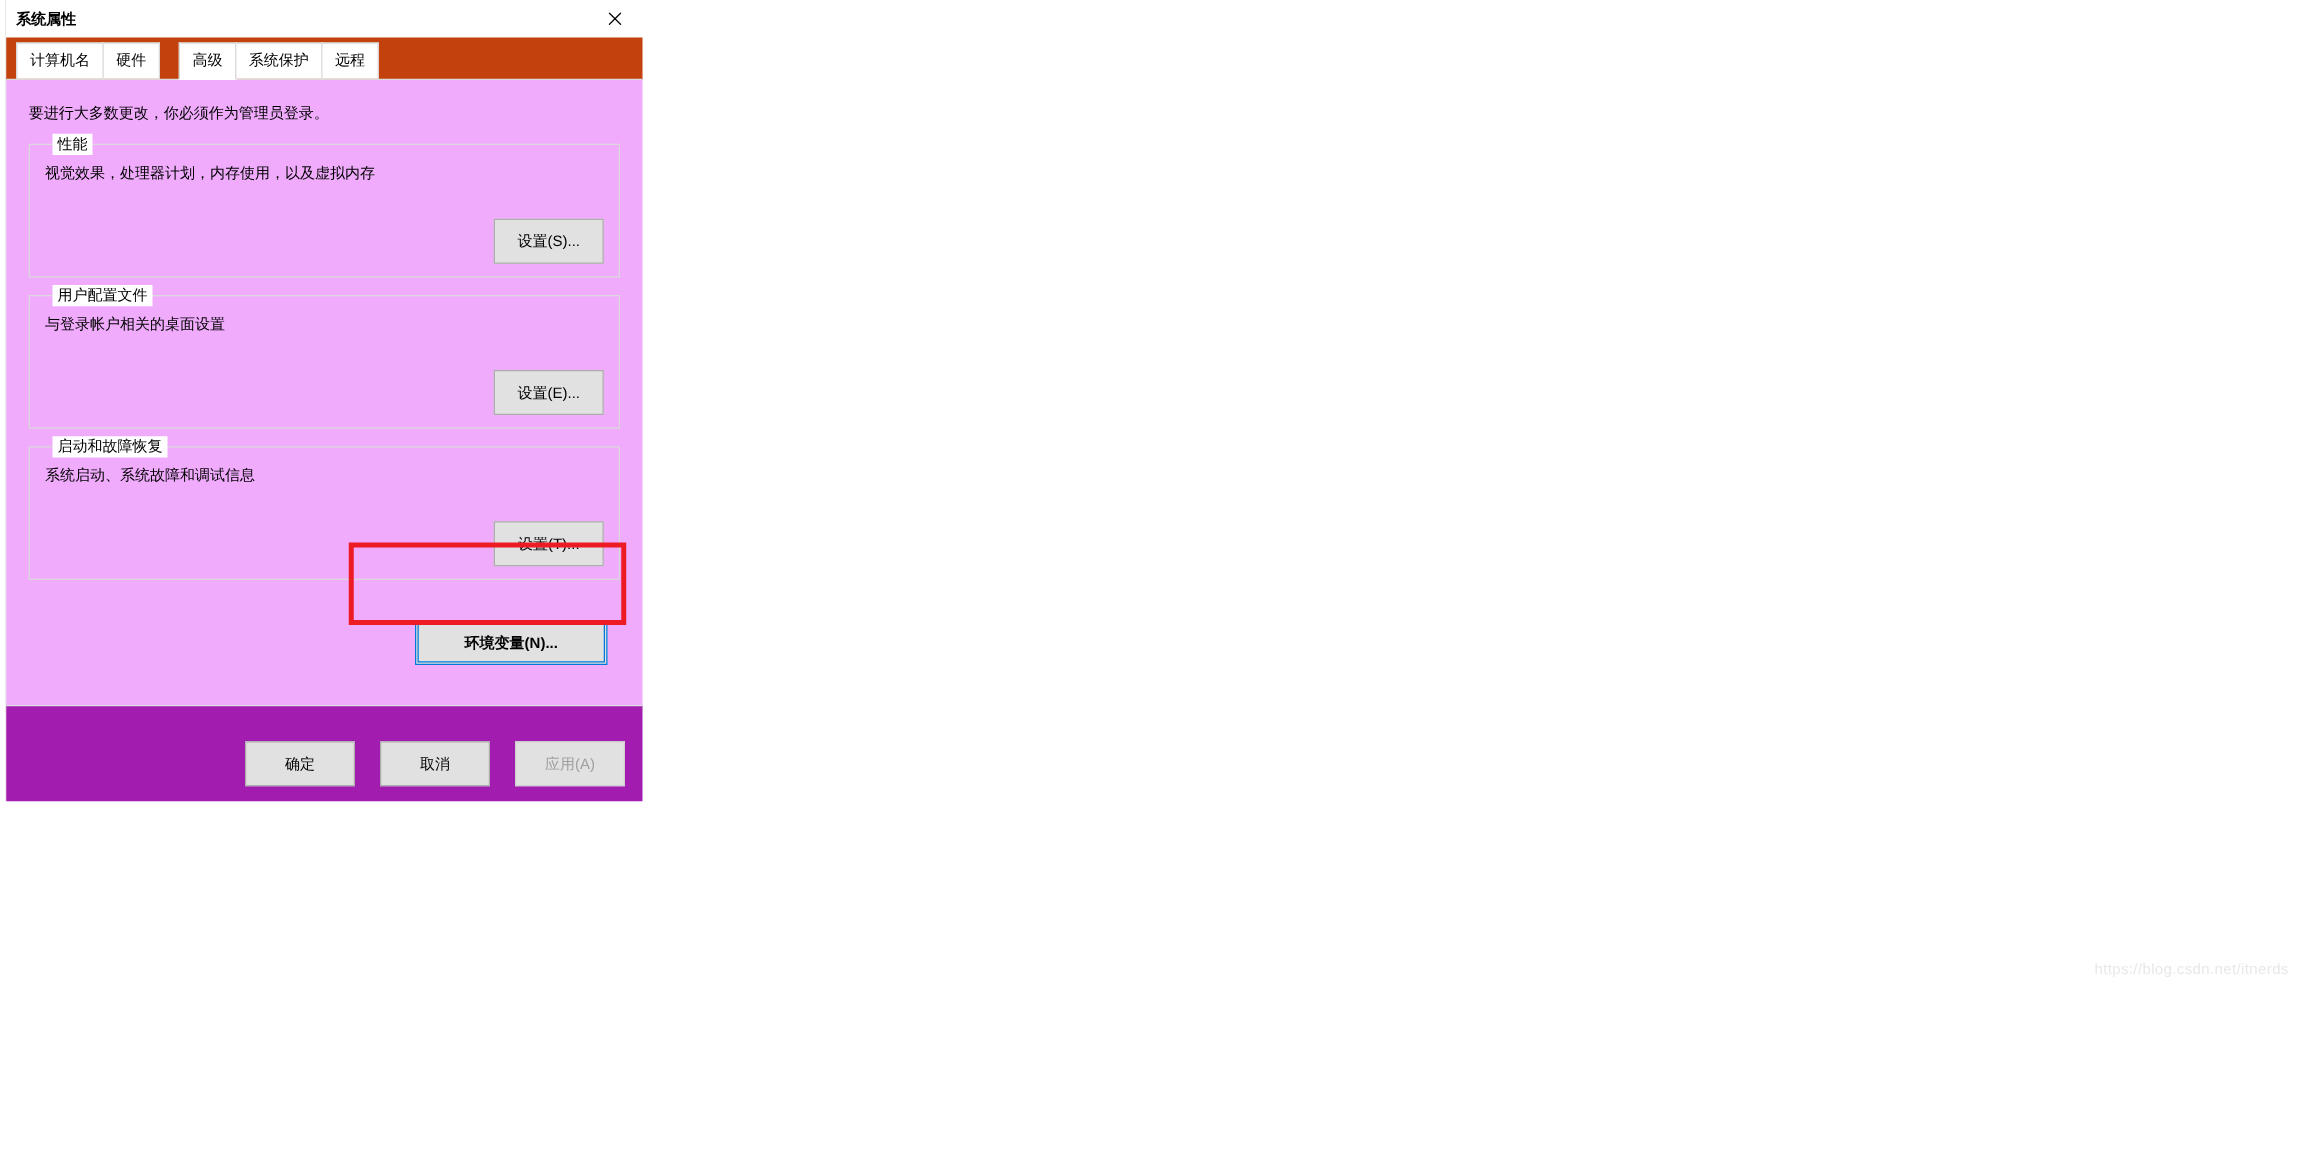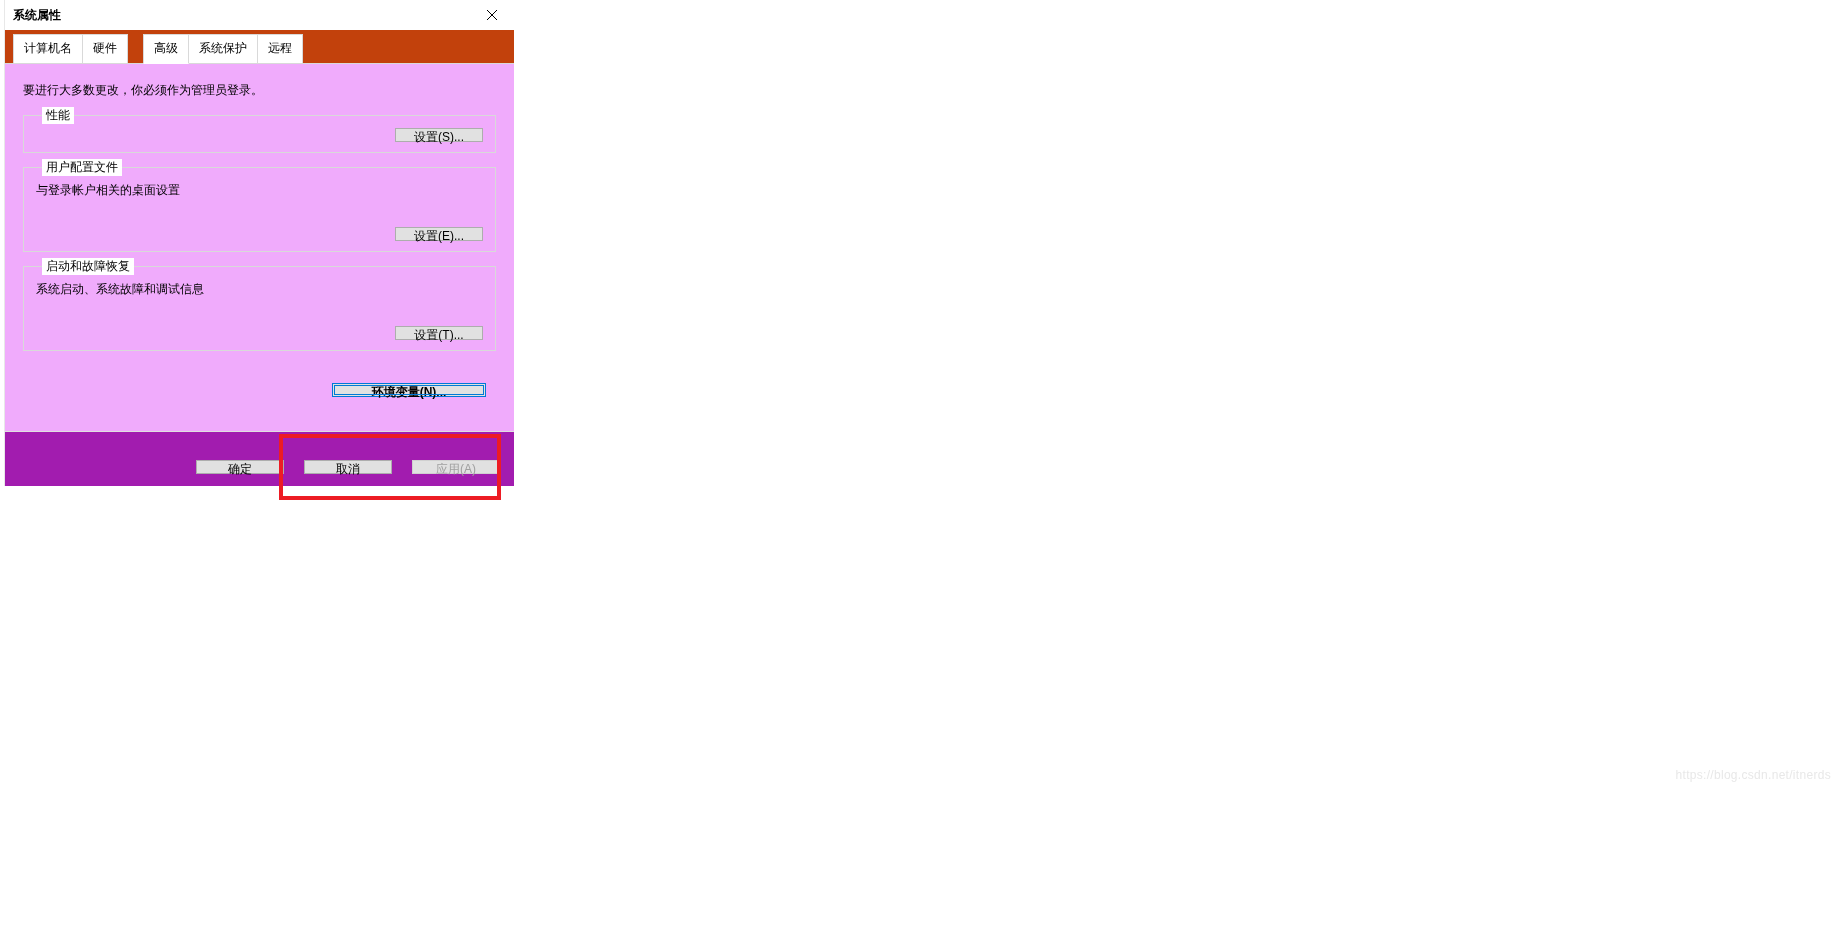--- a/index.html
+++ b/index.html
@@ -94,21 +94,21 @@
     font-size: 12px;
     margin-bottom: 28px;
     margin-top: 2px;
   }
   .groupbox-btnrow {
     display: flex;
     justify-content: flex-end;
   }
   .winbtn {
     min-width: 88px;
-    height: 14px;
+    height: 36px;
     border: 1px solid #adadad;
     background: #e1e1e1;
     font-size: 12px;
     font-family: inherit;
     cursor: pointer;
     padding: 0 10px;
     color: #000;
   }
   .winbtn.focused {
     border: 1px solid #0078d7;
@@ -184,20 +184,21 @@
     <div class="tab">系统保护</div>
     <div class="tab">远程</div>
   </div>
 
   <div class="tab-content">
 
     <div class="intro">要进行大多数更改，你必须作为管理员登录。</div>
 
     <div class="groupbox">
       <div class="groupbox-legend">性能</div>
+      <div class="groupbox-text">视觉效果，处理器计划，内存使用，以及虚拟内存</div>
       <div class="groupbox-btnrow">
         <button class="winbtn">设置(S)...</button>
       </div>
     </div>
 
     <div class="groupbox">
       <div class="groupbox-legend">用户配置文件</div>
       <div class="groupbox-text">与登录帐户相关的桌面设置</div>
       <div class="groupbox-btnrow">
         <button class="winbtn">设置(E)...</button>

